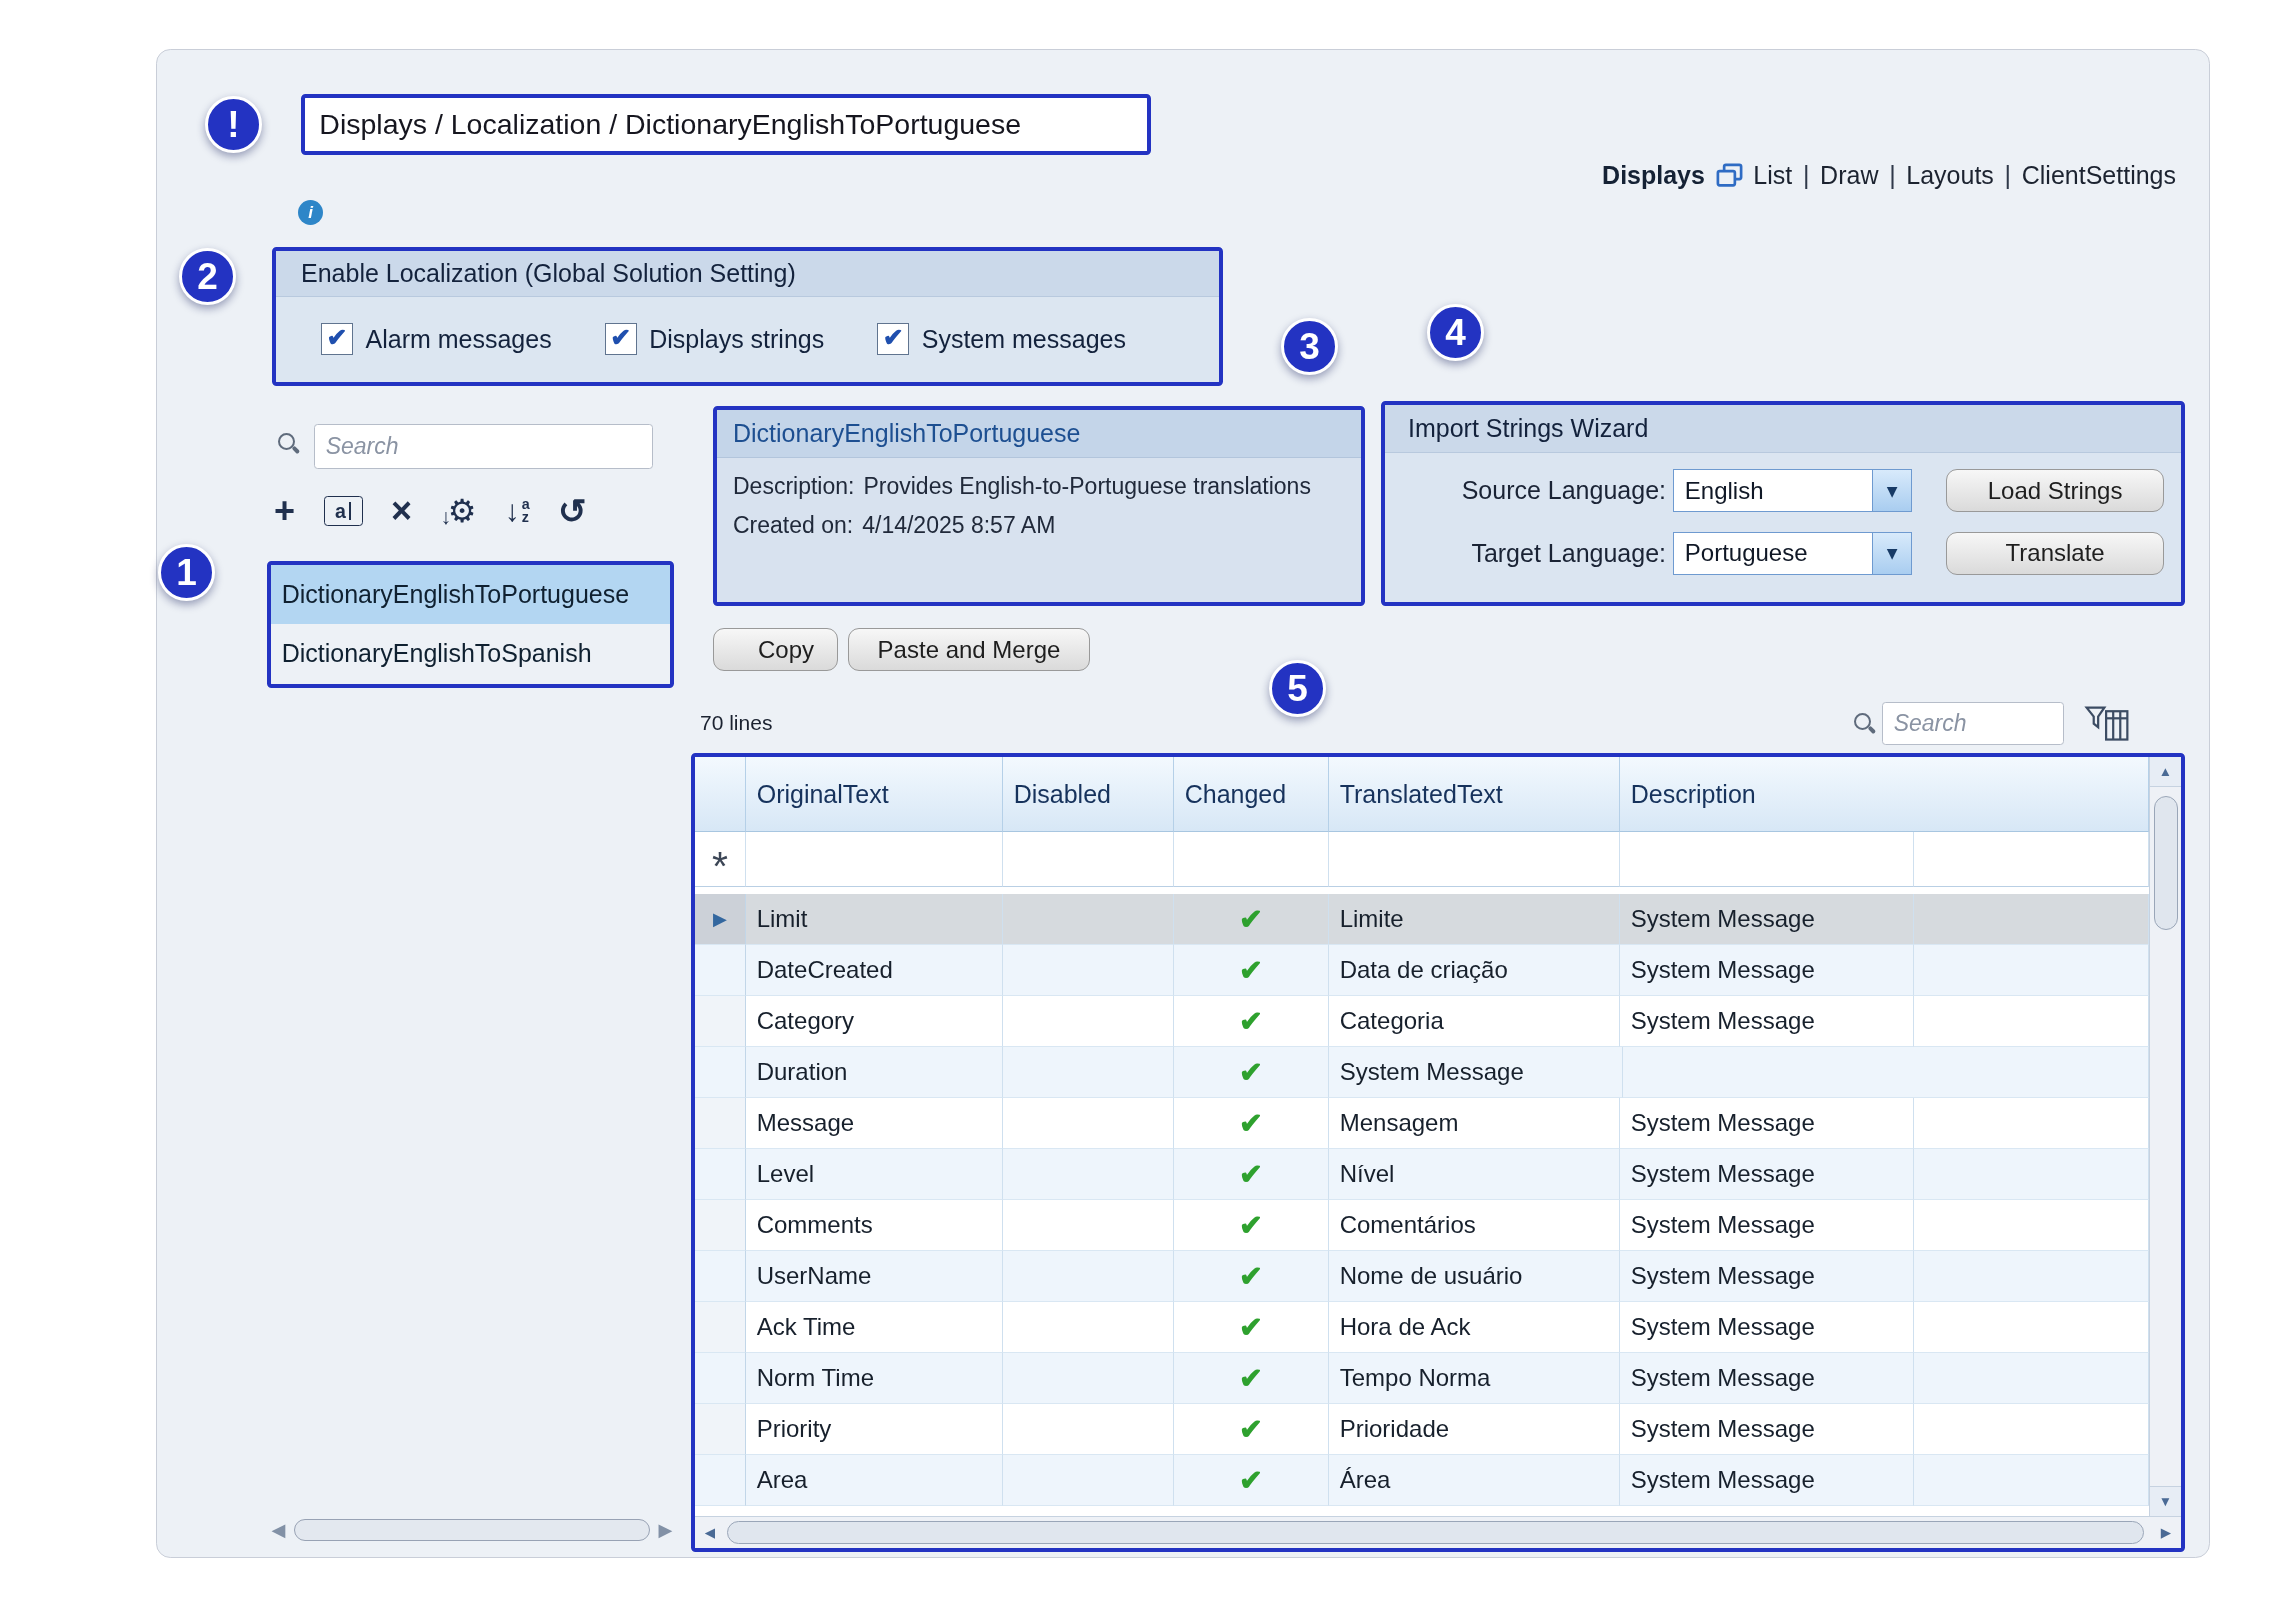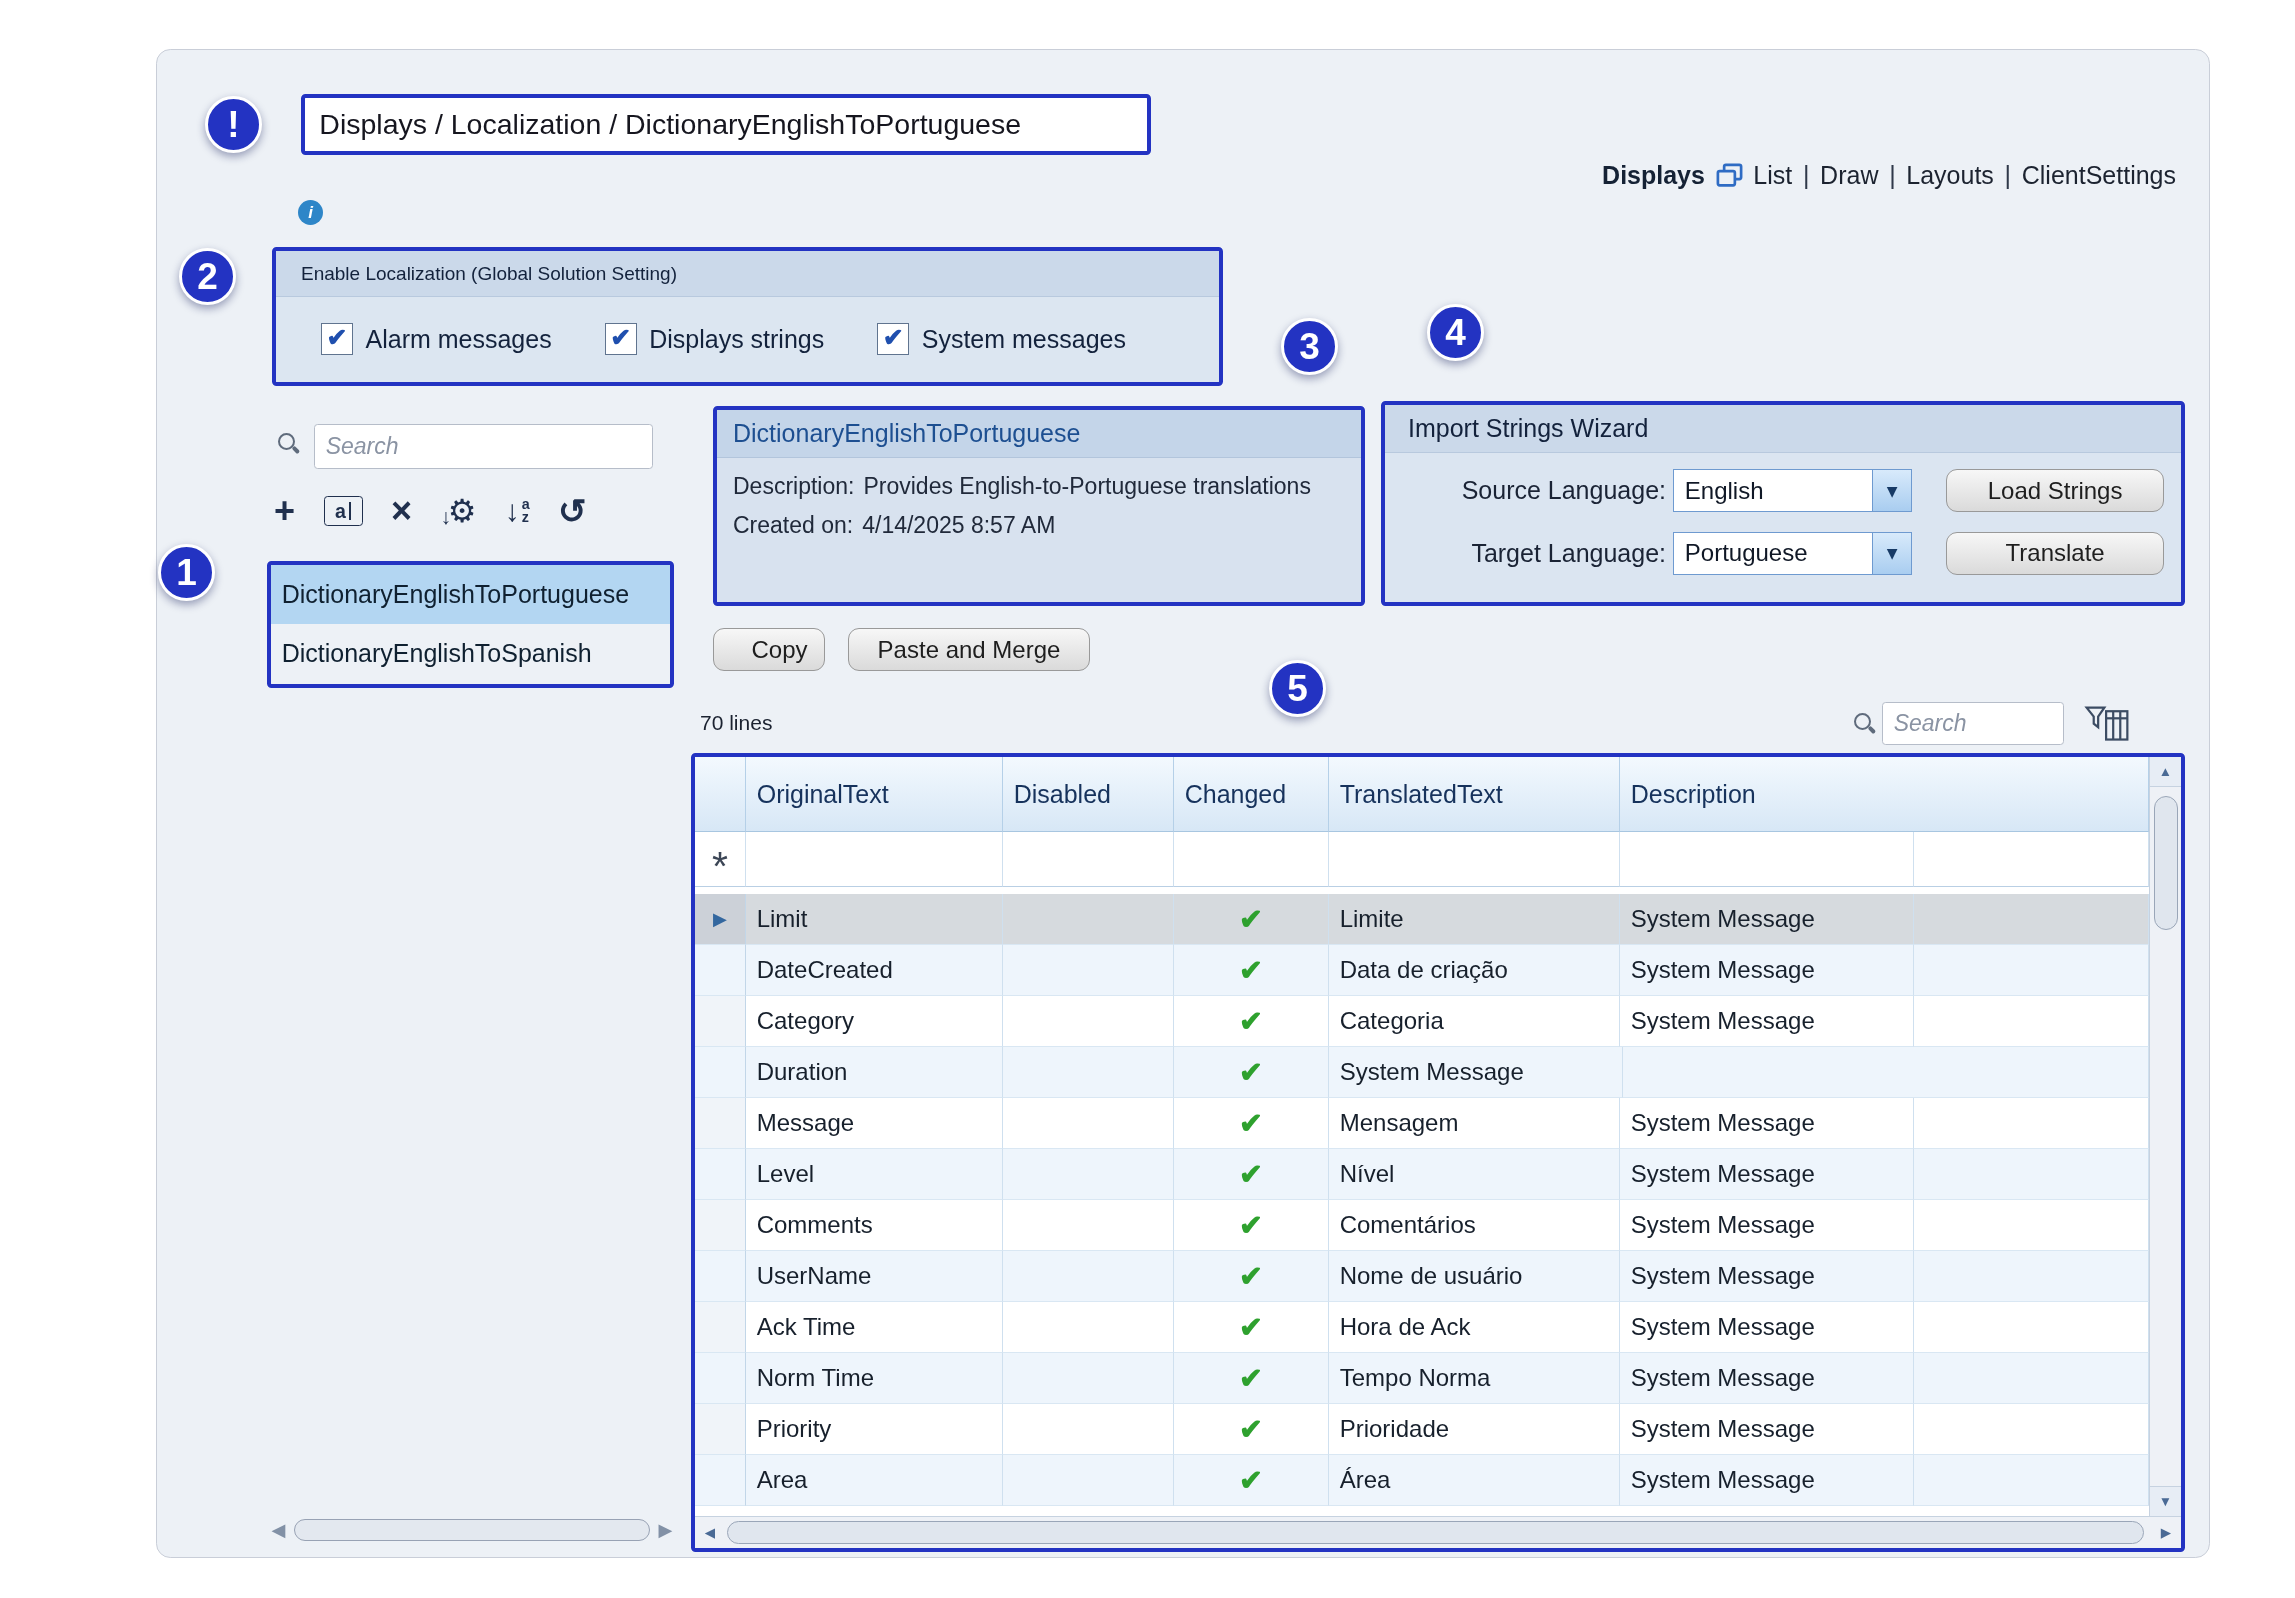--- a/index.html
+++ b/index.html
@@ -26,21 +26,21 @@
   .topnav .strong { font-weight:700; color:#152235; }
   .navsep { color:#30394a; }
 
   .infoicon { position:absolute; left:298px; top:200px; width:25px; height:25px; border-radius:50%;
               background:#2e86c8; color:#fff; display:flex; align-items:center; justify-content:center;
               font-size:17px; font-weight:bold; font-style:italic; }
 
   
   .enable { position:absolute; left:272px; top:247px; width:951px; height:139px; background:#dce6f1; }
   .enable-h { height:46px; background:#cbd9ea; border-bottom:0.9px solid #b8c9de; display:flex; align-items:center;
-              padding-left:25px; font-size:19px; color:#13223c; }
+              padding-left:25px; font-size:25px; color:#13223c; }
   .enable-b { height:84px; display:flex; align-items:center; padding-left:45px; gap:53px; }
   .cbgroup { display:flex; align-items:center; gap:12.5px; font-size:25px; color:#13223c; }
   .cb { width:32px; height:32px; background:#fff; border:1.8px solid #60748f; display:flex;
         align-items:center; justify-content:center; }
   .cb .mark { color:#1f4fae; font-size:25px; font-weight:bold; transform:translateY(-1.8px); }
 
   
   .mag { position:relative; width:25px; height:25px; display:inline-block; }
   .mag::before { content:""; position:absolute; left:1.8px; top:1.8px; width:13.4px; height:13.4px;
                  border:2.7px solid #5f6b7c; border-radius:50%; }
@@ -98,21 +98,21 @@
   .wrow { display:flex; align-items:center; height:43px; margin-bottom:19.6px; }
   .wlabel { width:211px; text-align:right; font-size:25px; color:#1a2335; margin-right:7.1px; }
   .combo { width:239px; height:43px; background:#fff; border:1.8px solid #6e9ad0; display:flex; }
   .combo .val { flex:1; display:flex; align-items:center; padding-left:10.7px; font-size:24px; color:#101826;
                 white-space:nowrap; overflow:hidden; }
   .combo .arr { width:39px; border-left:1.8px solid #6e9ad0; background:linear-gradient(#d8eafb,#a9cdf0);
                 display:flex; align-items:center; justify-content:center; color:#173a66; font-size:21.4px; }
   .btn { height:43px; background:linear-gradient(#f7f7f7,#dadada); border:1.8px solid #999999; border-radius:11px;
          font-size:24px; color:#1e1e1e; display:flex; align-items:center; justify-content:center; }
   .wbtn { width:218px; margin-left:34px; }
-  .copybtn { position:absolute; left:713px; top:628px; width:112px;padding-left:21px; }
+  .copybtn { position:absolute; left:713px; top:628px; width:125px;padding-left:21px; }
   .pastebtn { position:absolute; left:848px; top:628px; width:242px; }
 
   .lines { position:absolute; left:700px; top:711px; font-size:21px; color:#1b2230; }
 
   .colicon { position:absolute; left:2082px; top:702px; width:50px; height:45px; display:flex;
              align-items:center; justify-content:center; }
 
   
   .tbl { position:absolute; left:691px; top:753px; width:1494px; height:799px; background:#ffffff; overflow:hidden; z-index:5; }
   .tbl-main { position:absolute; left:0; top:0; right:32px; bottom:32px; overflow:hidden; background:#fff; }

